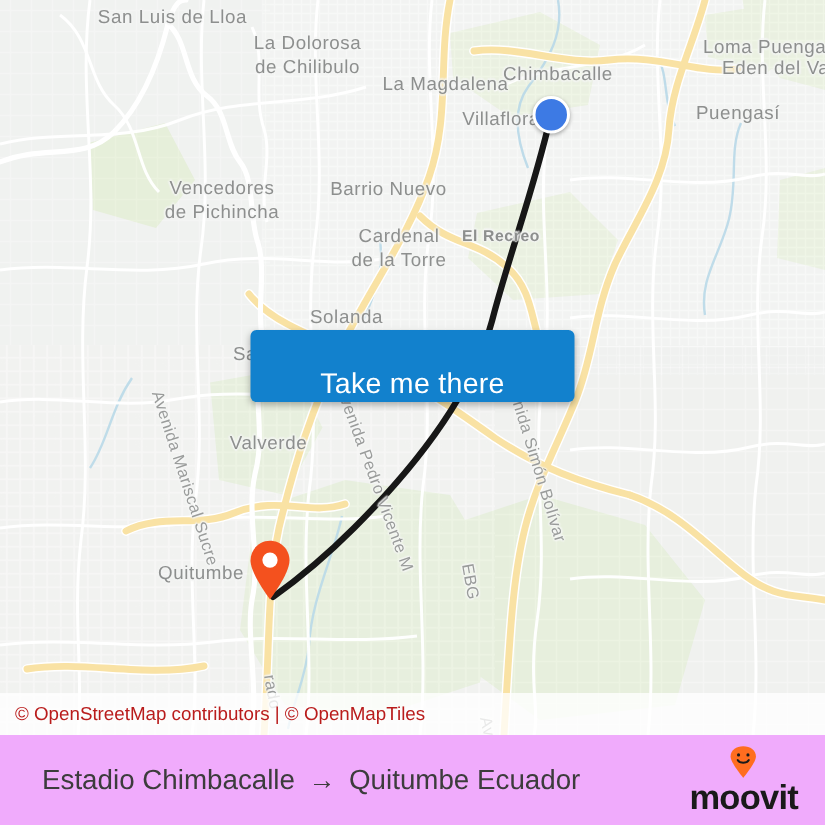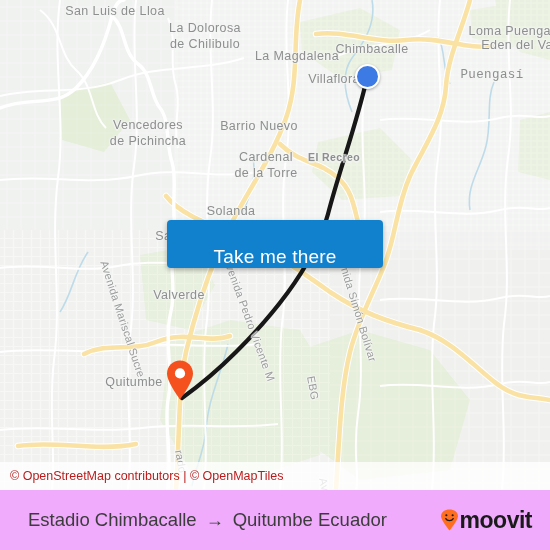--- a/index.html
+++ b/index.html
@@ -156,20 +156,21 @@
   }
   #route-summary .arrow {
     color: #3c3c3c;
     font-size: 18px;
     line-height: 1;
   }
   #moovit-logo {
     display: flex;
     align-items: center;
     gap: 1px;
+    flex-direction: column;
   }
   #moovit-logo .wordmark {
     color: #1a1a1a;
     font-family: "Liberation Sans", sans-serif;
     font-size: 23px;
     font-weight: bold;
     letter-spacing: -0.5px;
     line-height: 1;
   }
 </style>
@@ -283,21 +284,21 @@
 
     <div id="place-labels">
         <div class="place-label big" style="left: 115px; top: 12px;">San Luis de Lloa</div>
         <div class="place-label big" style="left: 205px; top: 37px;">La Dolorosa
 de Chilibulo</div>
         <div class="place-label big" style="left: 297px; top: 57px;">La Magdalena</div>
         <div class="place-label big" style="left: 372px; top: 50px;">Chimbacalle</div>
         <div class="place-label big" style="left: 515px; top: 32px;">Loma Puengasí</div>
         <div class="place-label big" style="left: 524px; top: 46px;">Eden del Valle</div>
         <div class="place-label big" style="left: 334px; top: 80px;">Villaflora</div>
-        <div class="place-label big" style="left: 492px; top: 76px; font-family: Liberation Mono, monospace;">Puengasí</div>
+        <div class="place-label big" style="left: 492px; top: 76px;">Puengasí</div>
         <div class="place-label big" style="left: 148px; top: 134px;">Vencedores
 de Pichincha</div>
         <div class="place-label big" style="left: 259px; top: 127px;">Barrio Nuevo</div>
         <div class="place-label small" style="left: 334px; top: 158px; font-weight: bold;">El Recreo</div>
         <div class="place-label big" style="left: 266px; top: 166px;">Cardenal
 de la Torre</div>
         <div class="place-label big" style="left: 231px; top: 212px;">Solanda</div>
         <div class="place-label big" style="left: 167px; top: 237px;">San</div>
         <div class="place-label big" style="left: 179px; top: 296px;">Valverde</div>
         <div class="place-label big" style="left: 134px; top: 383px;">Quitumbe</div>

